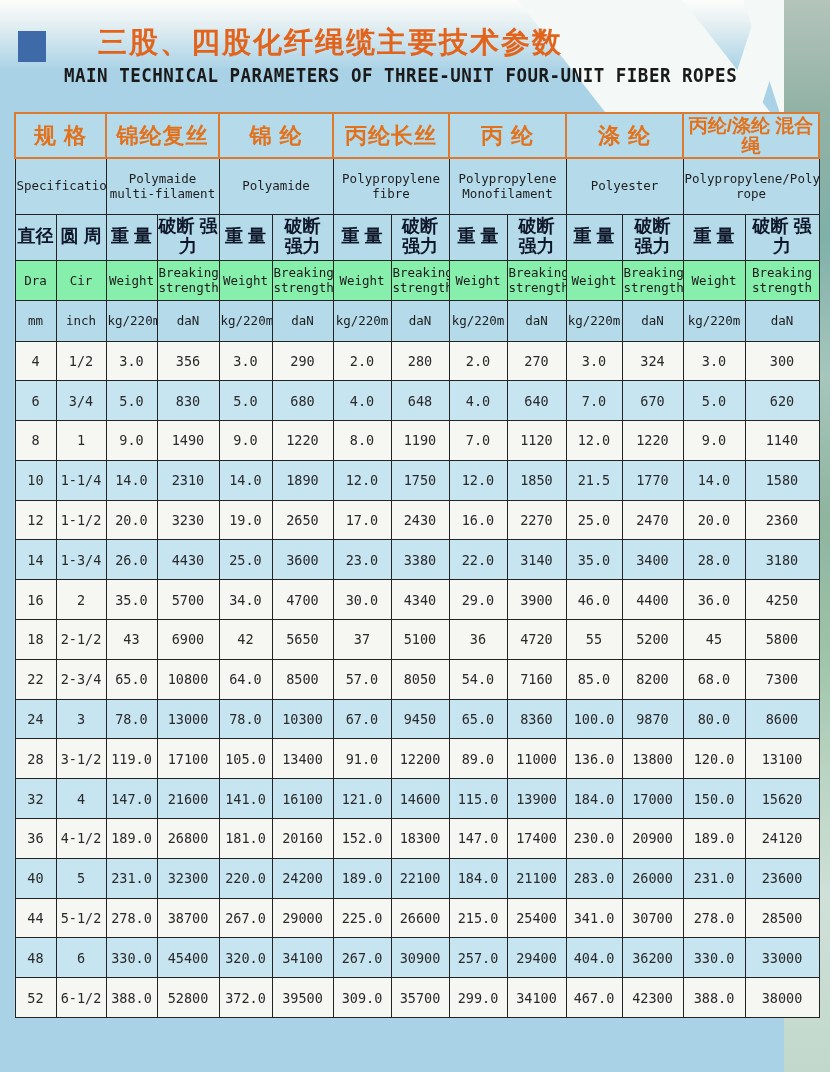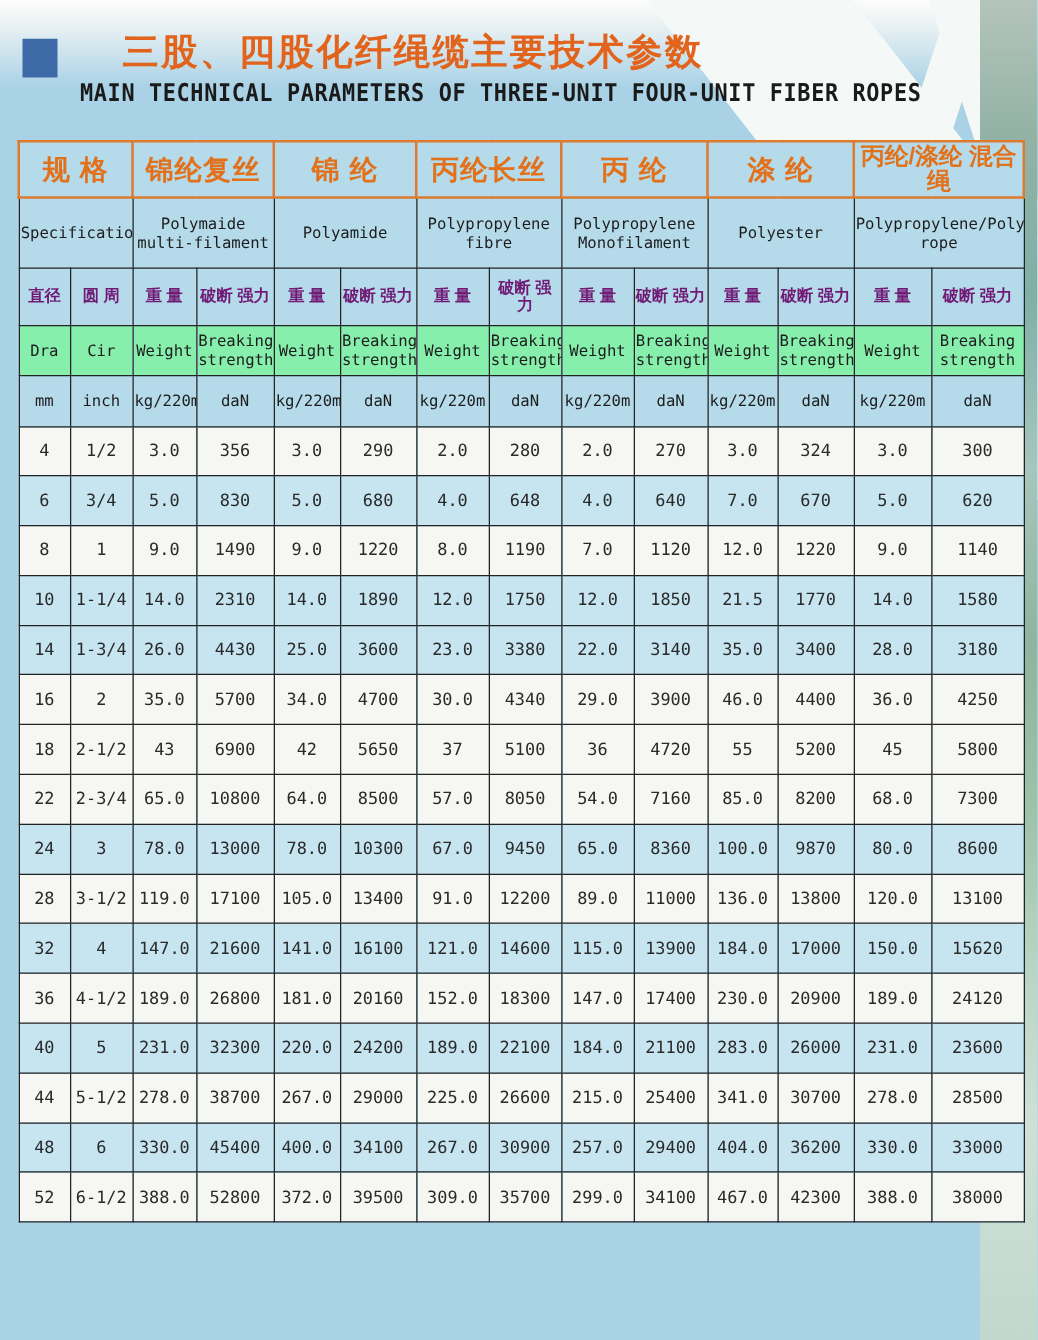--- a/index.html
+++ b/index.html
@@ -32,21 +32,21 @@
     border-collapse:collapse; table-layout:fixed; background:#b5dbeb; }
   td,th { border:1.6px solid #232323; text-align:center; vertical-align:middle;
     overflow:hidden; padding:0 1px; font-weight:normal; }
   tr.hdr-cn th { border:2.4px solid #dd7a30; background:#b5dbeb;
     font-family:"Liberation Sans",sans-serif; font-weight:bold; font-size:22px;
     color:#e2711c; letter-spacing:1px; height:45px; line-height:1.05; }
   tr.hdr-cn th.small { font-size:19px; letter-spacing:0; }
   tr.hdr-en th { height:56px; font-size:12.5px; background:#b5dbeb; line-height:1.25;
     font-family:"DejaVu Sans Mono",monospace; color:#1d1d1d; }
   tr.hdr-cn2 th { height:46px; background:#b5dbeb;
-    font-family:"Liberation Sans",sans-serif; font-weight:bold; font-size:13px; color:#701a75;
+    font-family:"Liberation Sans",sans-serif; font-weight:bold; font-size:18px; color:#0f172a;
     line-height:1.1; word-break:break-all; }
   tr.hdr-en2 th { height:40px; background:#86efac; font-size:12.5px; line-height:1.2; color:#1d1d1d; }
   tr.hdr-unit th { height:41px; background:#b5dbeb; font-size:12.5px; color:#1d1d1d; }
   tbody td { height:39.8px; font-size:13.5px; color:#2a2a2a; }
   tbody tr.white td { background:#f6f6f3; }
   tbody tr.blue td { background:#c7e5f1; }
 </style>
 </head>
 <body>
 
@@ -207,20 +207,36 @@
         <td colspan="1">1890</td>
         <td colspan="1">12.0</td>
         <td colspan="1">1750</td>
         <td colspan="1">12.0</td>
         <td colspan="1">1850</td>
         <td colspan="1">21.5</td>
         <td colspan="1">1770</td>
         <td colspan="1">14.0</td>
         <td colspan="1">1580</td>
       </tr>
+      <tr class="white">
+        <td colspan="1">12</td>
+        <td colspan="1">1-1/2</td>
+        <td colspan="1">20.0</td>
+        <td colspan="1">3230</td>
+        <td colspan="1">19.0</td>
+        <td colspan="1">2650</td>
+        <td colspan="1">17.0</td>
+        <td colspan="1">2430</td>
+        <td colspan="1">16.0</td>
+        <td colspan="1">2270</td>
+        <td colspan="1">25.0</td>
+        <td colspan="1">2470</td>
+        <td colspan="1">20.0</td>
+        <td colspan="1">2360</td>
+      </tr>
       <tr class="blue">
         <td colspan="1">14</td>
         <td colspan="1">1-3/4</td>
         <td colspan="1">26.0</td>
         <td colspan="1">4430</td>
         <td colspan="1">25.0</td>
         <td colspan="1">3600</td>
         <td colspan="1">23.0</td>
         <td colspan="1">3380</td>
         <td colspan="1">22.0</td>
@@ -372,21 +388,21 @@
         <td colspan="1">341.0</td>
         <td colspan="1">30700</td>
         <td colspan="1">278.0</td>
         <td colspan="1">28500</td>
       </tr>
       <tr class="blue">
         <td colspan="1">48</td>
         <td colspan="1">6</td>
         <td colspan="1">330.0</td>
         <td colspan="1">45400</td>
-        <td colspan="1">400.0</td>
+        <td colspan="1">320.0</td>
         <td colspan="1">34100</td>
         <td colspan="1">267.0</td>
         <td colspan="1">30900</td>
         <td colspan="1">257.0</td>
         <td colspan="1">29400</td>
         <td colspan="1">404.0</td>
         <td colspan="1">36200</td>
         <td colspan="1">330.0</td>
         <td colspan="1">33000</td>
       </tr>

